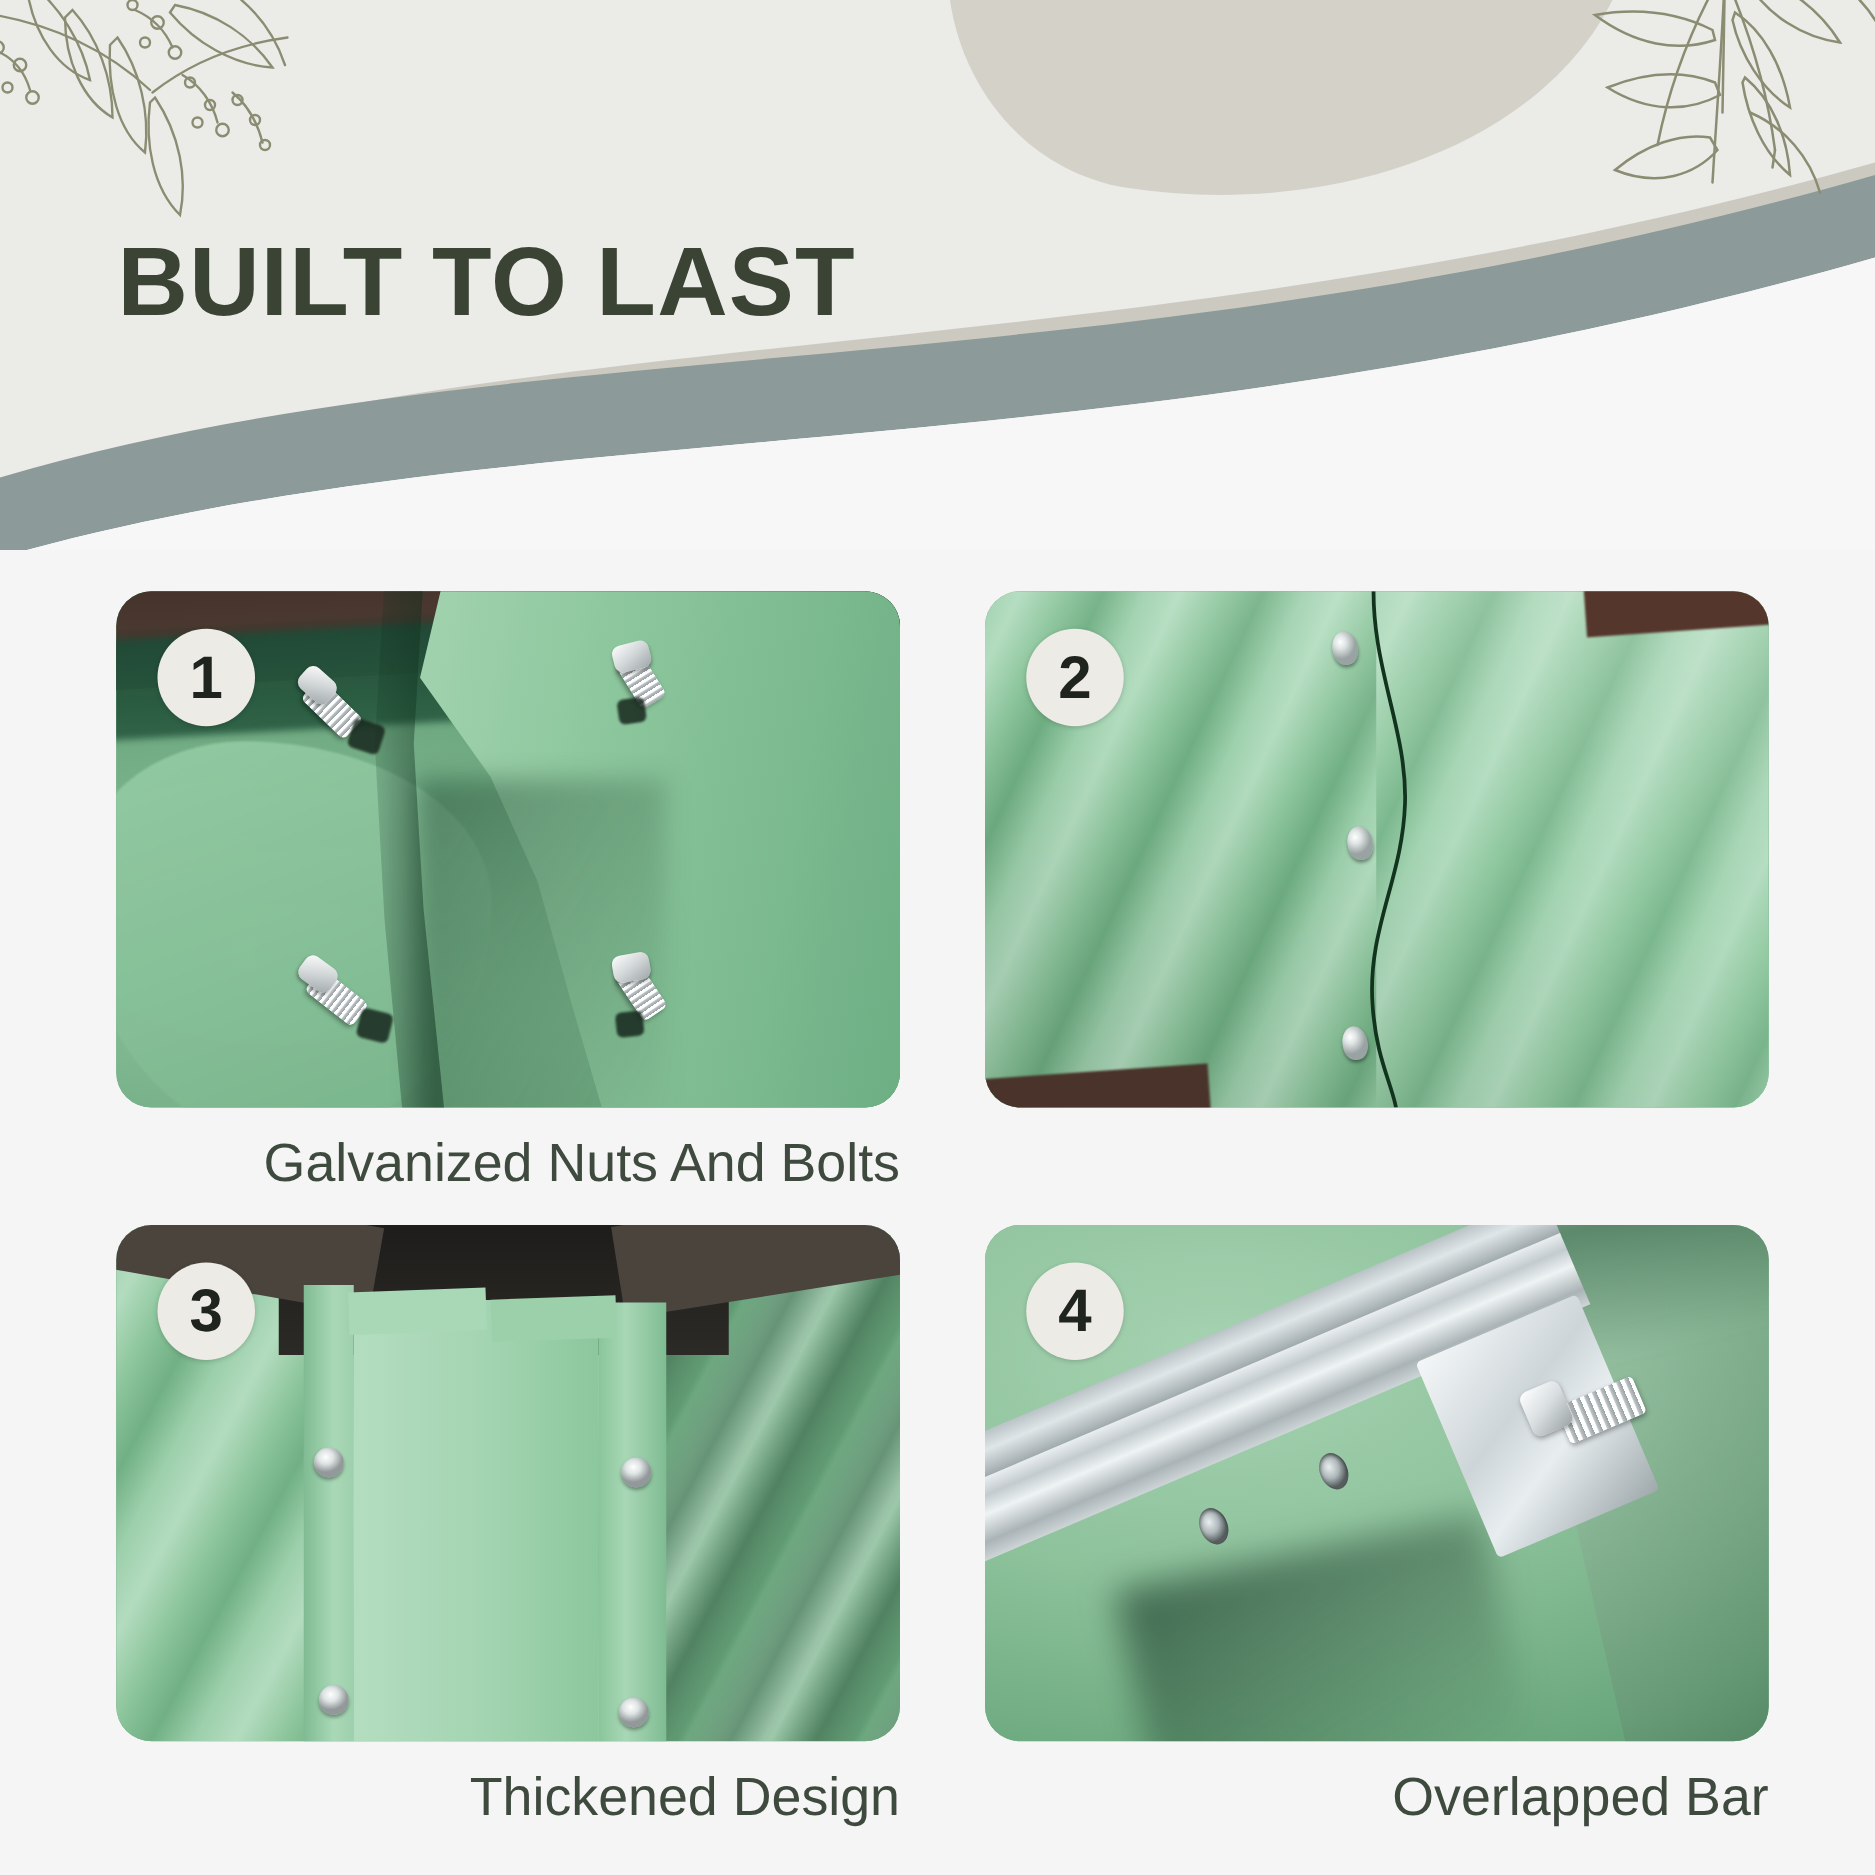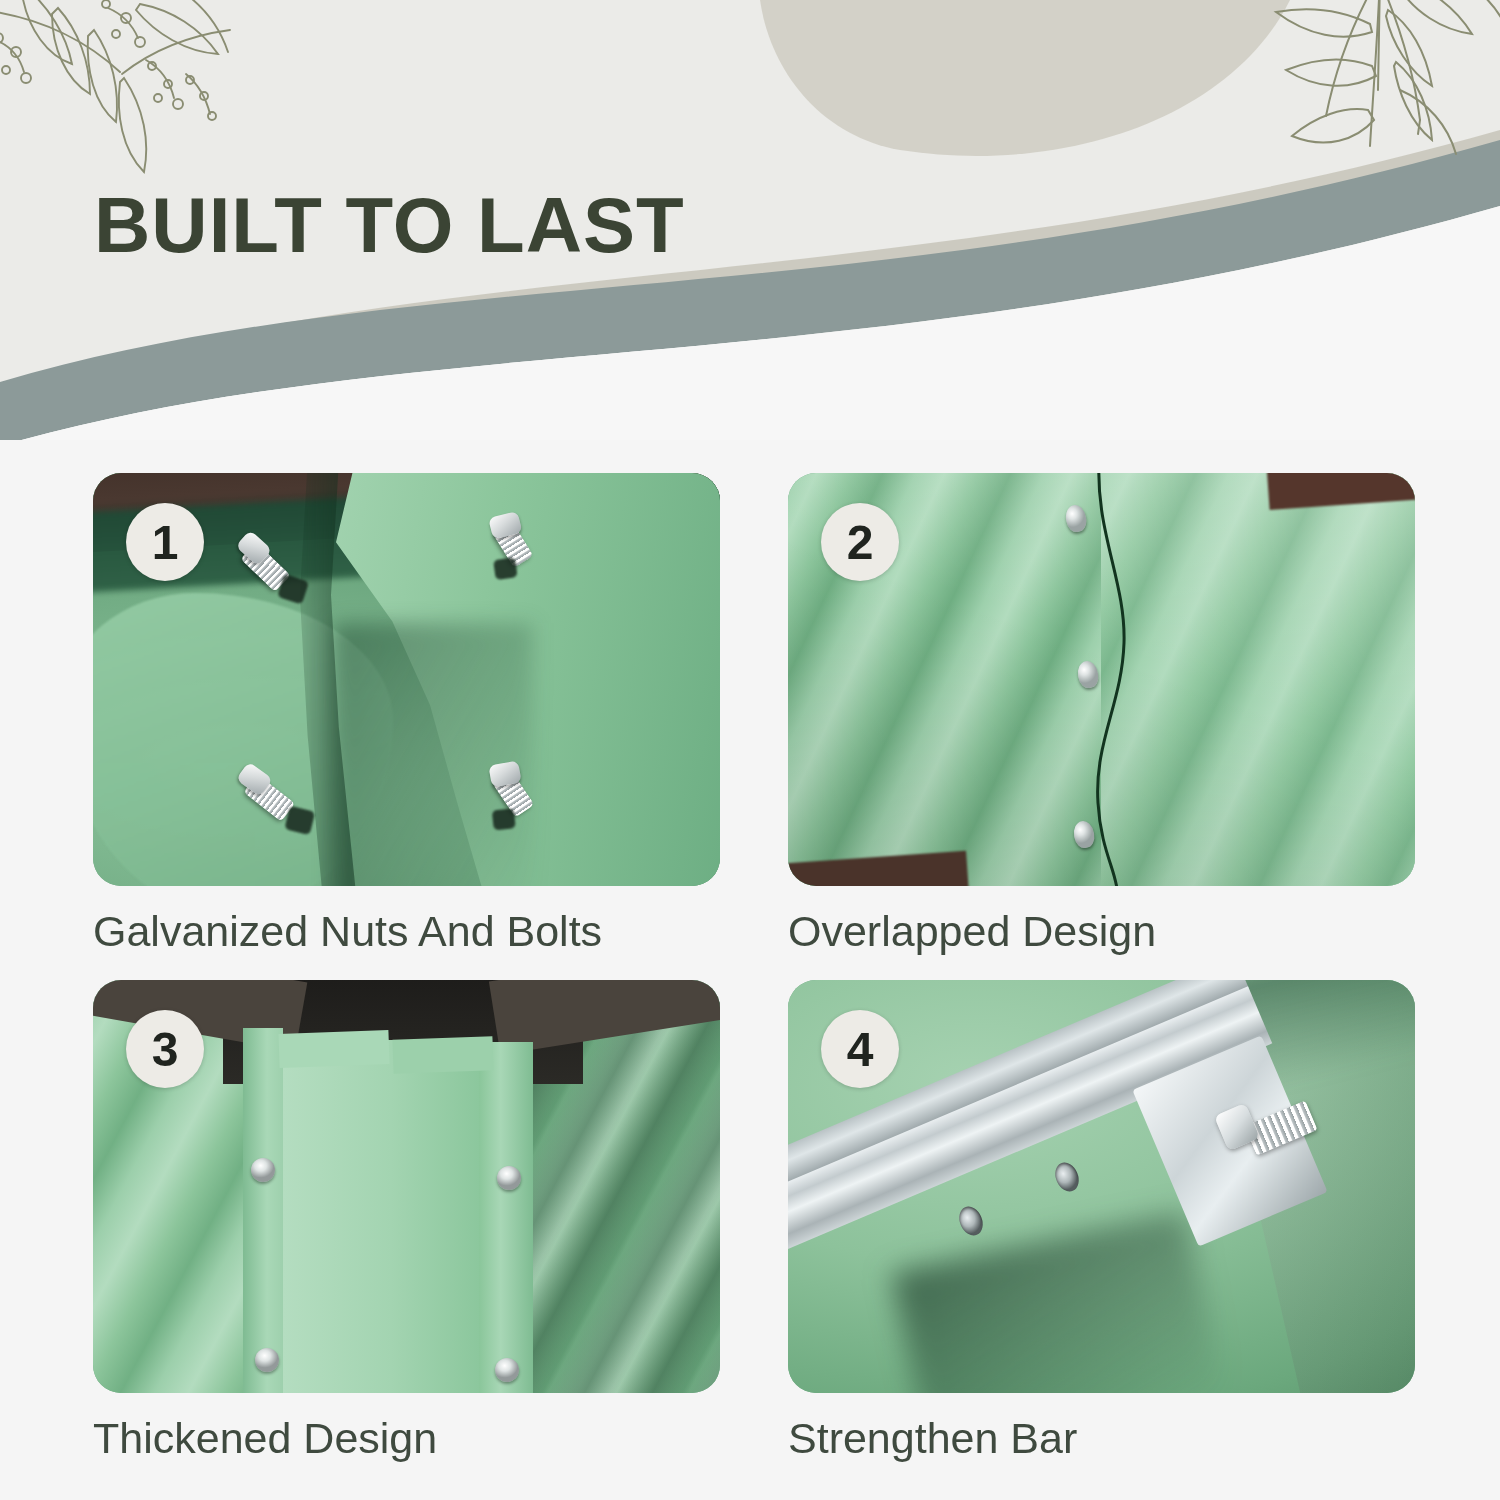--- a/index.html
+++ b/index.html
@@ -48,21 +48,21 @@
 
   .photo{
     position:relative;
     width:627px;height:413px;
     border-radius:28px;
     overflow:hidden;
     background:#6aa77f;
   }
   .caption{
     margin-top:22px;
-    text-align:left;
+    text-align:right;
     font-size:43px;
     color:#3f4a3f;
     line-height:1.1;
     white-space:nowrap;
   }
 
   
   .badge{
     position:absolute;
     left:33px;top:30px;
@@ -451,21 +451,20 @@
       <svg class="layer" viewBox="0 0 627 413" preserveAspectRatio="none">
         <path d="M311,-10 C308,60 338,110 336,170 C334,230 306,270 310,330 C313,380 330,400 330,425" fill="none" stroke="#12341f" stroke-width="3"></path>
       </svg>
 
       <div class="rivet" style="left:278px;top:32px;"></div>
       <div class="rivet" style="left:290px;top:188px;"></div>
       <div class="rivet" style="left:286px;top:348px;"></div>
 
       <div class="badge">2</div>
     </div>
-    <div class="caption">Overlapped Design</div>
   </div>
 
   <div class="card c3">
     <div class="photo">
       <div class="layer p3-base"></div>
       <div class="p3-shadowR"></div>
       <div class="p3-dark-inner"></div>
       <div class="p3-roofL"></div>
       <div class="p3-roofR"></div>
       <div class="p3-postL"></div>
@@ -498,16 +497,16 @@
       <div class="p4-endplate"></div>
 
       <div class="p4-hole" style="left:172px;top:226px;"></div>
       <div class="p4-hole" style="left:268px;top:182px;"></div>
 
       <div class="p4-boltshank"></div>
       <div class="p4-bolthead"></div>
 
       <div class="badge">4</div>
     </div>
-    <div class="caption">Strengthen Bar</div>
+    <div class="caption">Overlapped Bar</div>
   </div>
 
 </div>
 
 </body></html>

